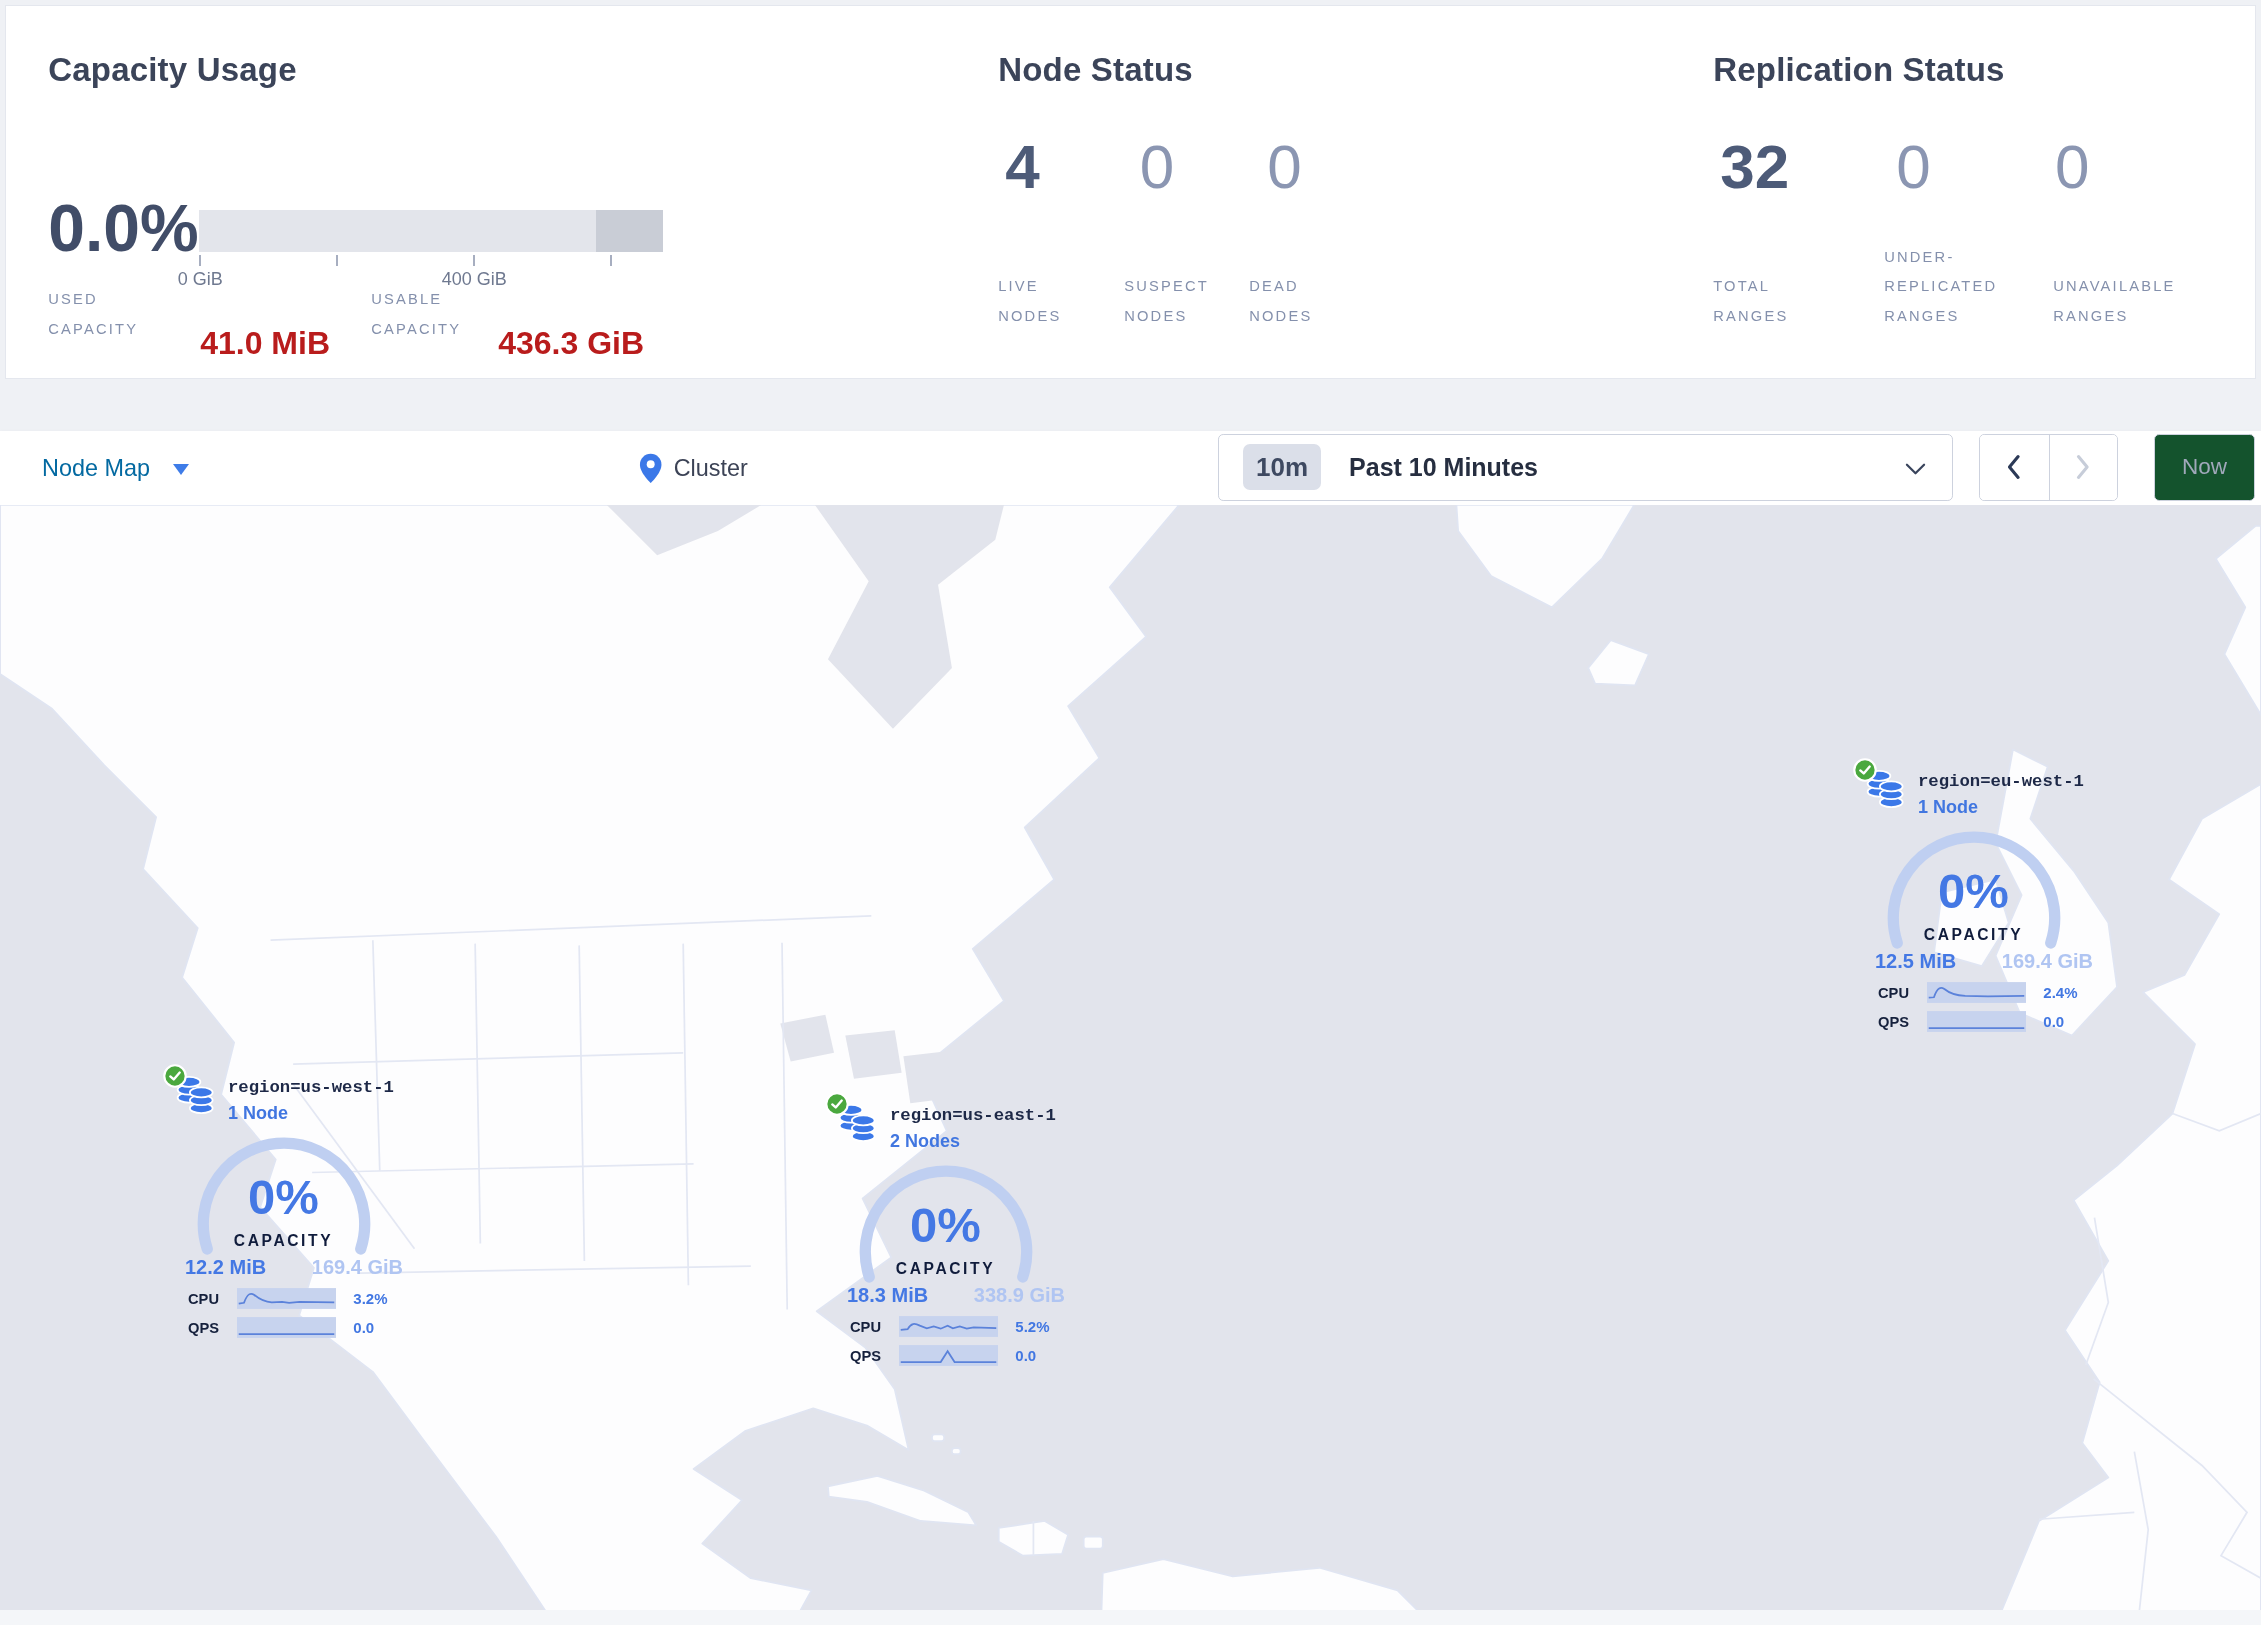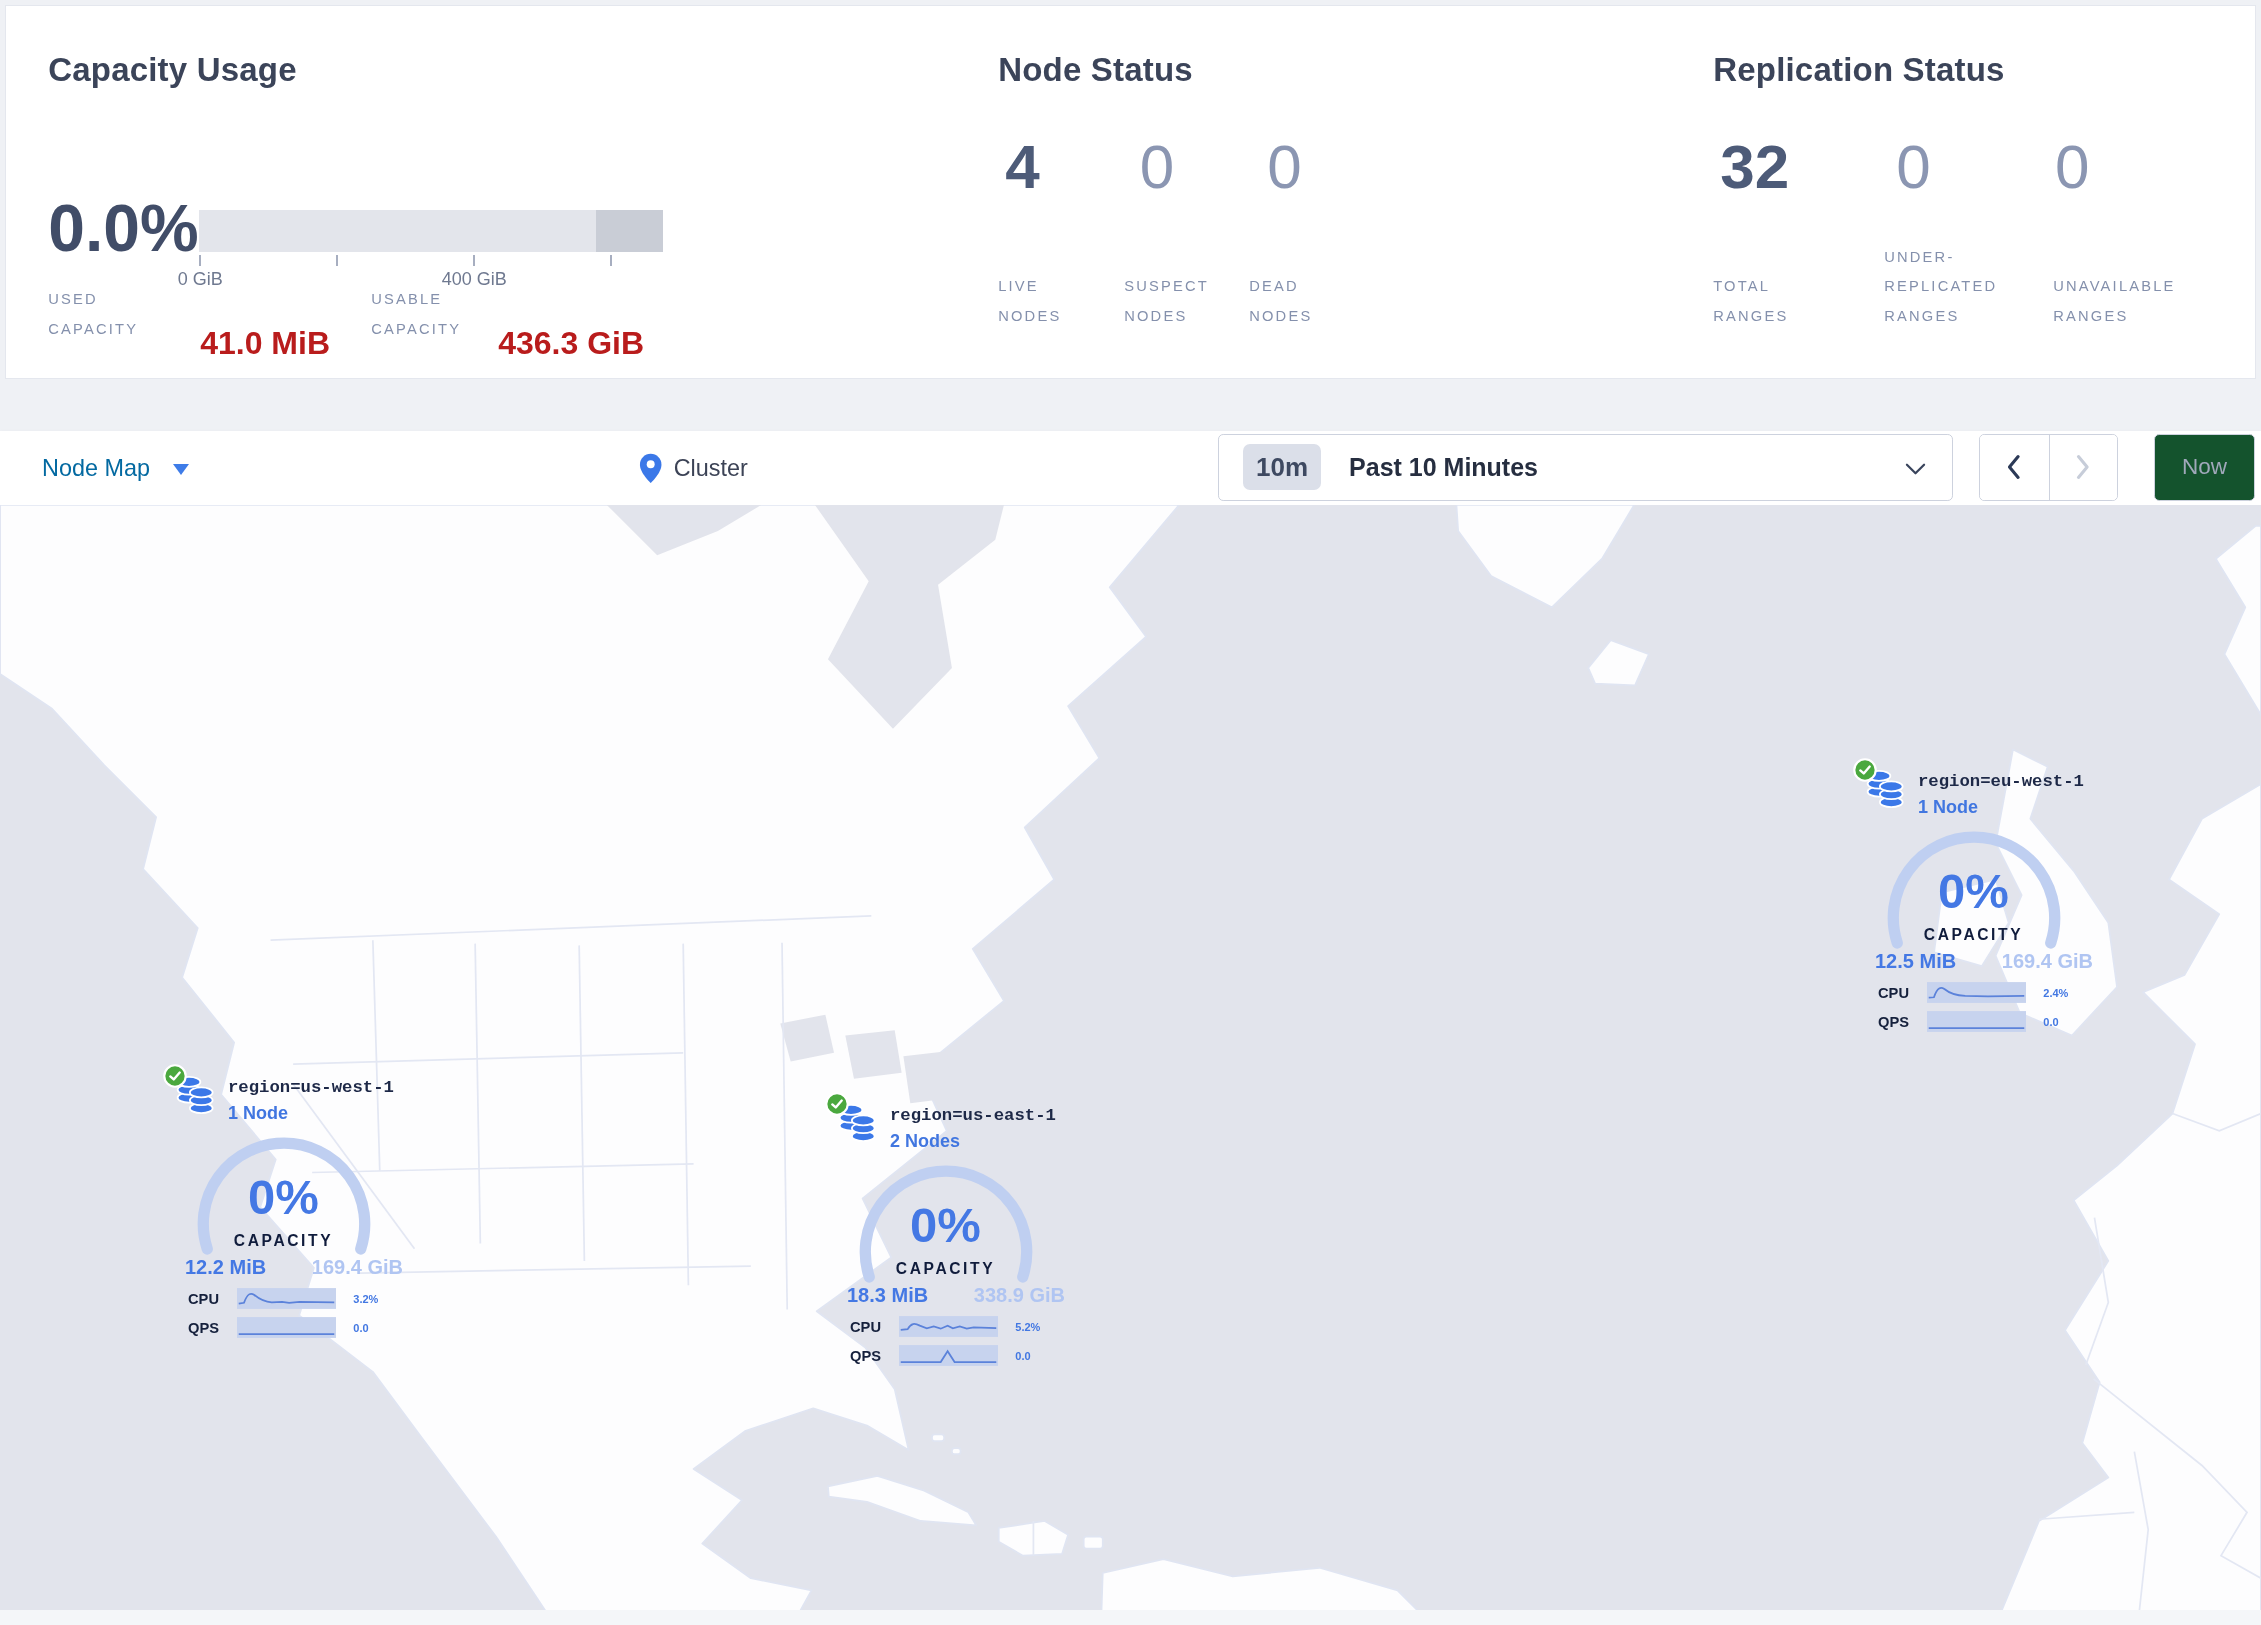--- a/index.html
+++ b/index.html
@@ -73,21 +73,21 @@
     font-size:49px; font-weight:700; color:#4478e4; line-height:1; }
   .m-caplabel { position:absolute; left:34px; top:168px; width:173px; text-align:center;
     font-size:15.6px; font-weight:700; color:#101c3c; letter-spacing:2.6px; }
   .m-vals { position:absolute; left:22px; top:192px; width:218px; display:flex; justify-content:space-between;
     font-size:20px; font-weight:600; }
   .m-used { color:#4478e4; }
   .m-usable { color:#b0c5f2; }
   .m-row { position:absolute; left:25px; display:flex; align-items:center; }
   .m-row-1 { top:224px; } .m-row-2 { top:253px; }
   .m-row-label { width:49px; font-size:14.7px; font-weight:800; color:#15203c; }
-  .m-row-value { margin-left:17.3px; font-size:11px; font-weight:700; color:#4277e2; }
+  .m-row-value { margin-left:17.3px; font-size:15px; font-weight:700; color:#4277e2; }
 </style>
 </head>
 <body>
 
 <div class="panel">
 
   <div class="section sec-cap">
     <div class="sec-title">Capacity Usage</div>
     <div class="cap-pct">0.0%</div>
     <div class="cap-bar">

